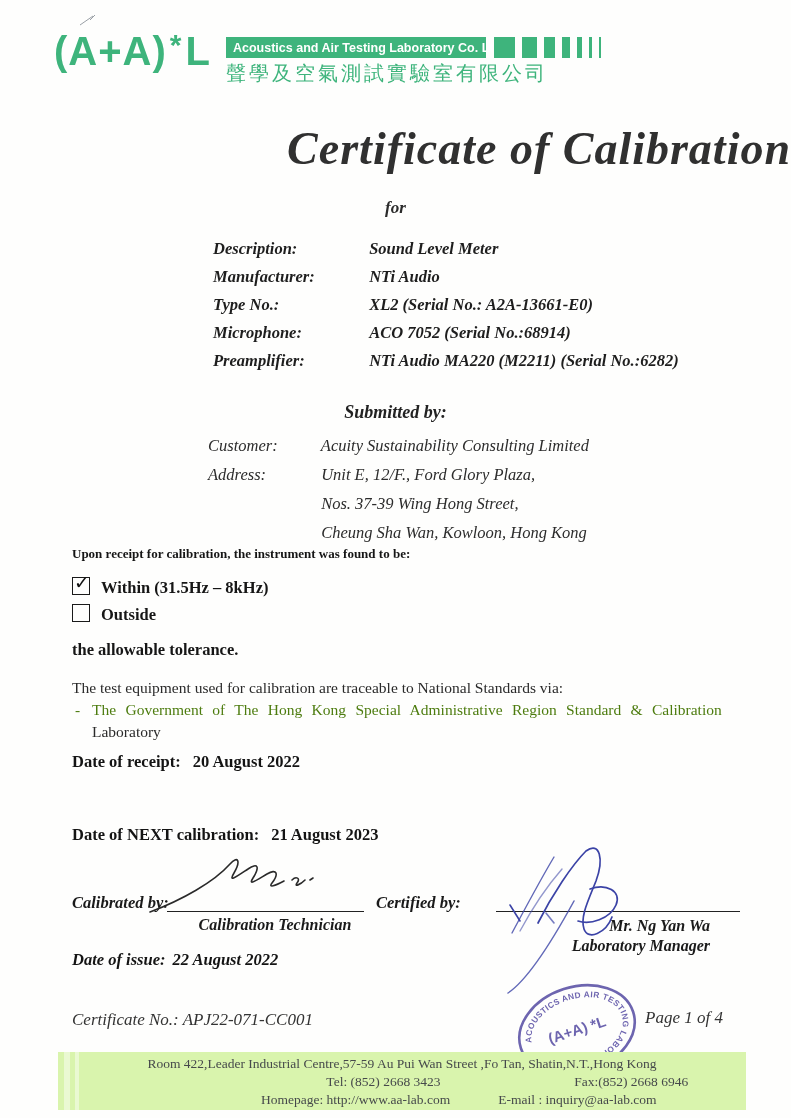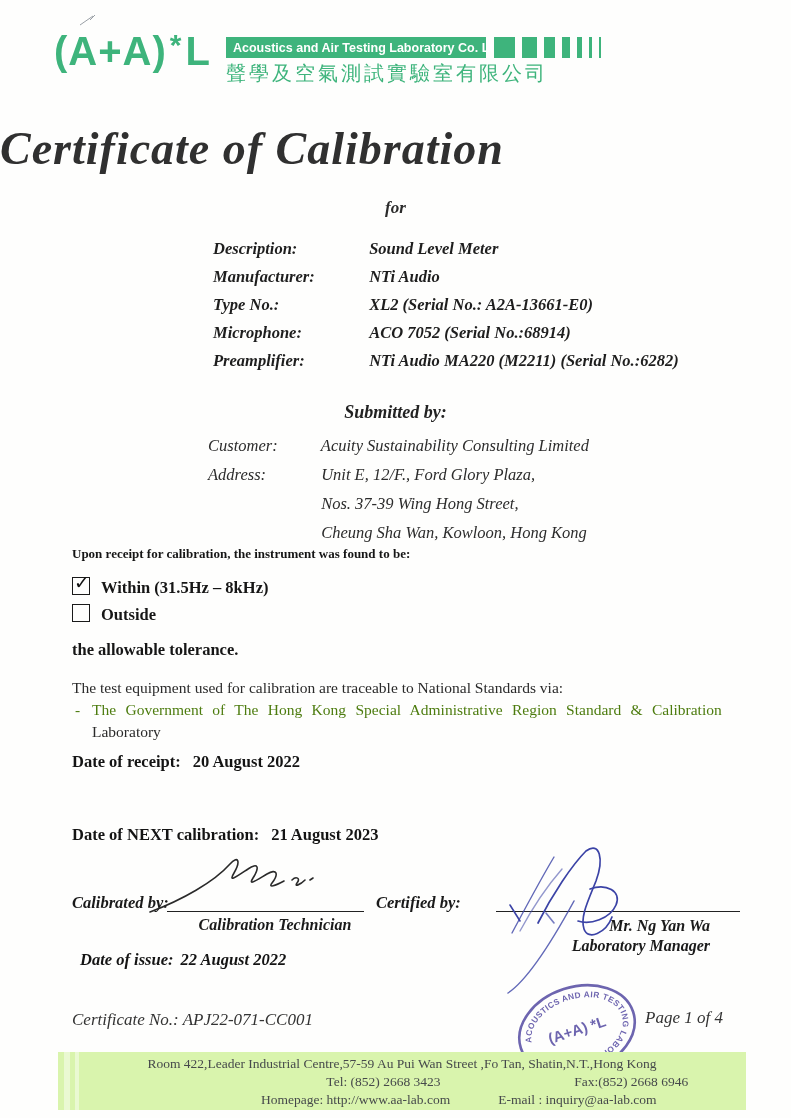--- a/index.html
+++ b/index.html
@@ -30,21 +30,21 @@
   .barcode i{display:block; background:var(--brand-green,#3eb47c); margin-right:7px;}
   .company-zh{
     position:absolute; left:226px; top:60px;
     color:var(--brand-green,#4cbb86); font-size:20px; letter-spacing:3px;
     font-family:"Liberation Sans", sans-serif; white-space:nowrap;
   }
   .pen-mark{position:absolute; left:78px; top:12px;}
   
   .title{
     position:absolute; left:0; top:122px; width:100%;
-    text-align:left; font-size:46px; font-weight:bold; font-style:italic;
+    text-align:right; font-size:46px; font-weight:bold; font-style:italic;
     color:#303030; letter-spacing:1px;
   }
   .for-line{
     position:absolute; left:0; top:198px; width:100%;
     text-align:center; font-size:17px; font-weight:bold; font-style:italic; color:#2b2b2b;
   }
   
   .inst{position:absolute; left:213px; top:239px; font-size:16.5px;}
   .inst-row{height:28px; white-space:nowrap;}
   .inst-label{display:inline-block; width:152px; font-weight:bold; font-style:italic;}
@@ -77,21 +77,21 @@
   .trace-2 .just{word-spacing:5.5px;}
   .trace-3{position:absolute; left:92px; top:723px; font-size:15.5px; color:#2a2a2a;}
   
   .date-row{position:absolute; left:72px; font-size:16.5px; font-weight:bold; color:#141414; white-space:nowrap;}
   .date-row .val{margin-left:12px;}
   
   .sig-label{position:absolute; font-size:16.5px; font-weight:bold; font-style:italic; color:#1a1a1a;}
   .sig-line{position:absolute; border-bottom:1.8px solid #222; height:0;}
   .sig-title{position:absolute; font-size:16px; font-weight:bold; font-style:italic; color:#1a1a1a;}
   .sig-svg{position:absolute;}
-  .issue-row{position:absolute; left:72px; top:950px; font-size:16.5px; font-weight:bold; font-style:italic; color:#141414;margin-left:8px;}
+  .issue-row{position:absolute; left:72px; top:950px; font-size:16.5px; font-weight:bold; font-style:italic; color:#141414;}
   .issue-row .val{margin-left:7px;}
   
   .cert-no{position:absolute; left:72px; top:1010px; font-size:17px; font-style:italic; color:#333;}
   .page-no{position:absolute; left:645px; top:1008px; font-size:17px; font-style:italic; color:#333;}
   .stamp{position:absolute; left:512px; top:980px; transform:rotate(-18deg); opacity:0.88;}
   
   .footer{
     position:absolute; left:58px; top:1052px; width:688px; height:58px;
     background:var(--footer-bg,#d9f4ad);
     font-family:Liberation Serif, serif; font-size:13.5px; color:#46494b;

